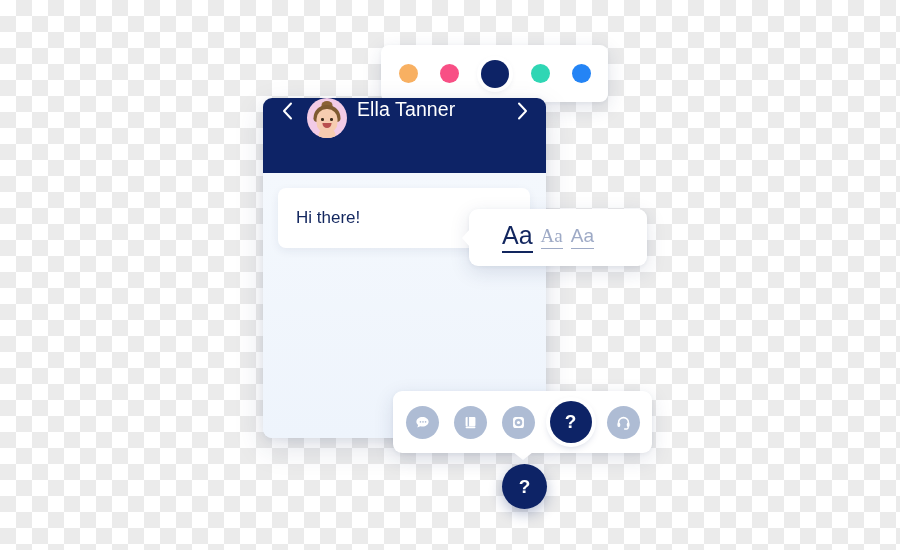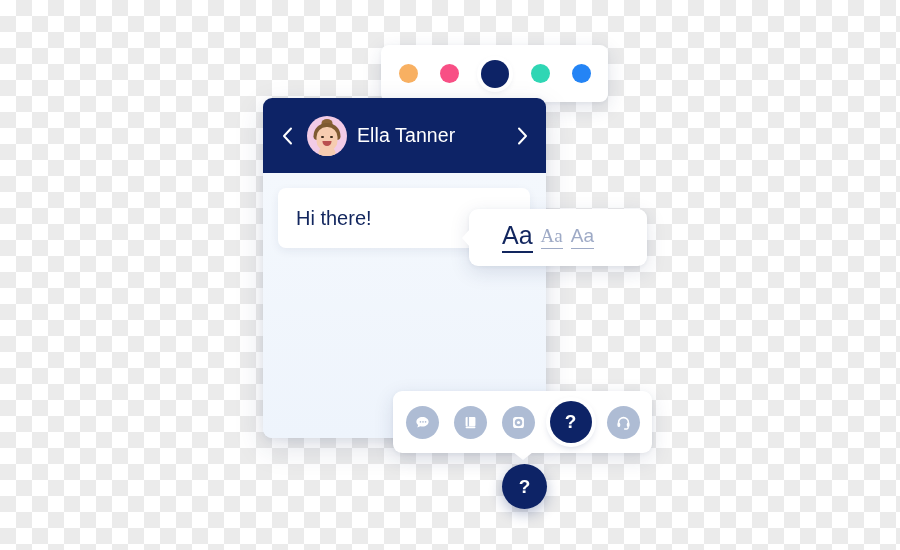--- a/index.html
+++ b/index.html
@@ -40,21 +40,20 @@
     box-shadow: 0 10px 30px rgba(30, 45, 90, 0.13),
                 0 2px 8px rgba(30, 45, 90, 0.07);
     overflow: hidden;
   }
 
   #card-header {
     position: relative;
     height: 75px;
     background: #0d2366;
     display: flex;
-    align-items: center;
     padding: 0 14px;
     gap: 10px;
   }
 
   .nav-chevron {
     width: 20px;
     height: 26px;
     flex: 0 0 auto;
     display: flex;
     align-items: center;
@@ -141,21 +140,21 @@
     min-height: 60px;
     display: flex;
     align-items: center;
     box-shadow: 0 3px 10px rgba(30, 45, 90, 0.07);
     width: 252px;
     margin-left: 1px;
   }
 
   #message-text {
     color: #12265e;
-    font-size: 20px;
+    font-size: 17px;
     line-height: 1.3;
   }
 
   
   #color-palette {
     position: absolute;
     left: 381px;
     top: 45px;
     width: 227px;
     height: 57px;

